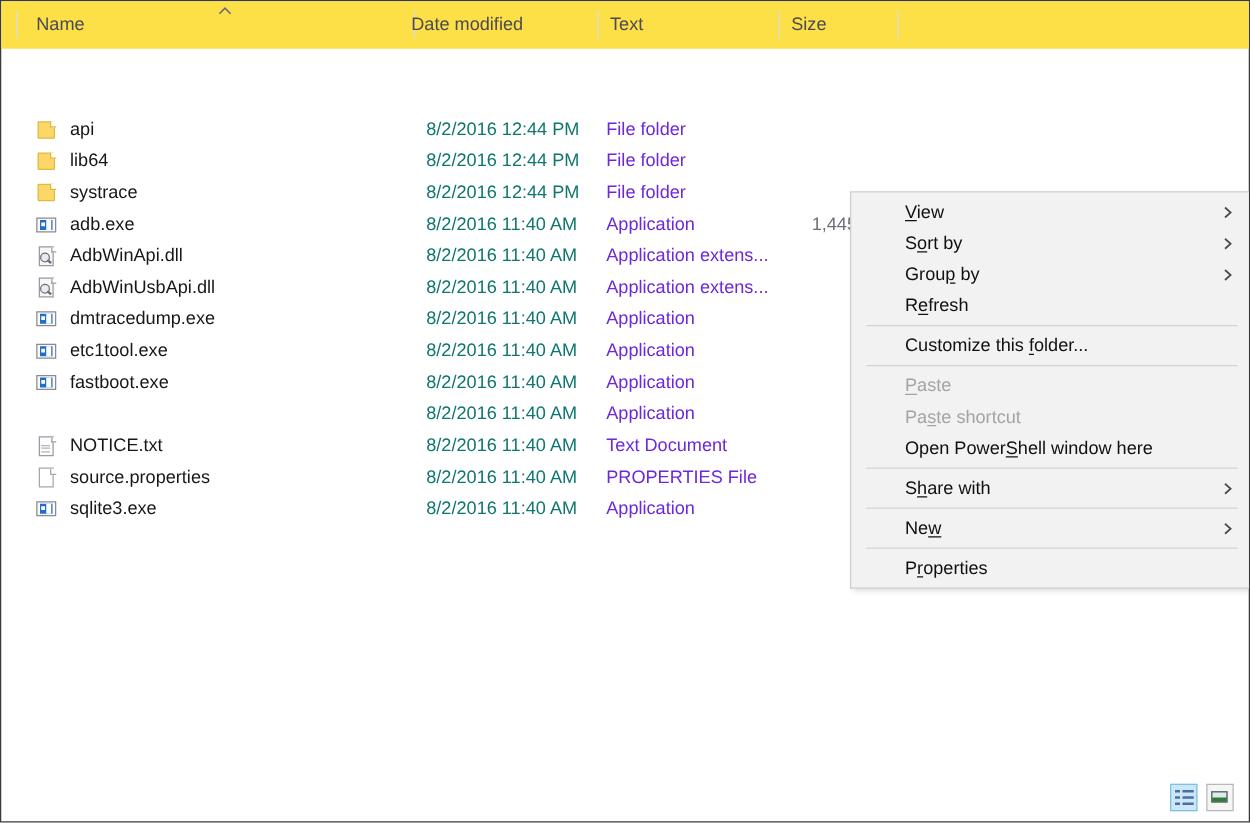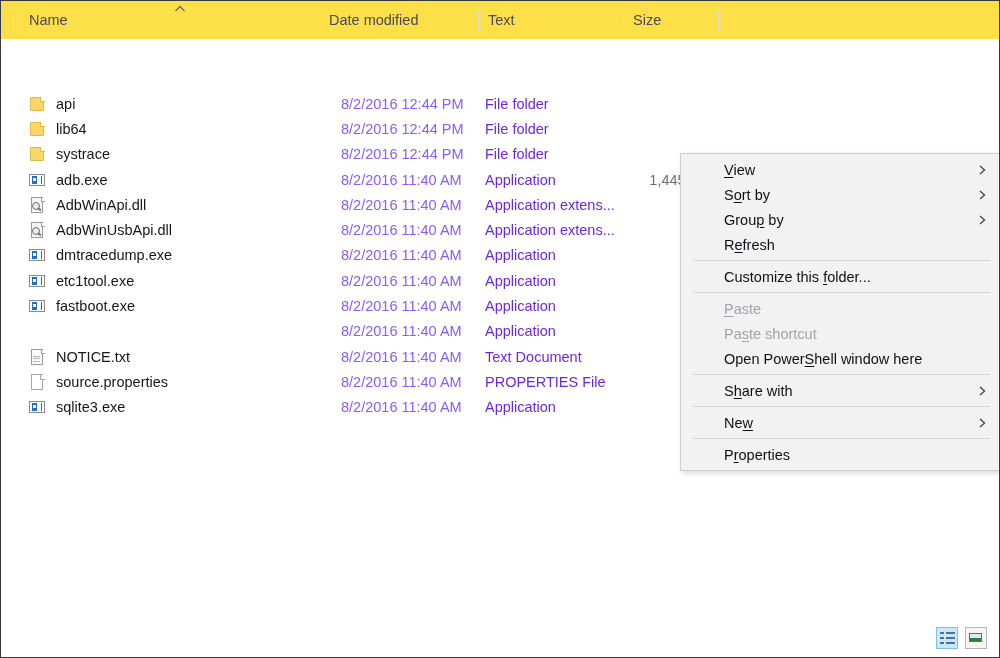--- a/index.html
+++ b/index.html
@@ -48,21 +48,21 @@
   .row{
     position:relative;height:25.3px;
     display:block;
   }
   .cell{
     position:absolute;top:0;height:25.3px;
     display:flex;align-items:center;
     font-size:14.5px;white-space:nowrap;
   }
   .c-name{left:28px;color:#17171a;}
-  .c-date{left:340px;color:#8b5cf6;}
+  .c-date{left:340px;color:#0f766e;}
   .c-type{left:484px;color:#6d28d9;}
   .c-size{left:560px;width:148px;justify-content:flex-end;color:#6e6e78;}
 
   .nm{display:flex;align-items:center;}
   .nm .lbl{margin-left:10px;}
 
   
   .ico{position:relative;width:17px;height:16px;flex:0 0 17px;}
 
   

